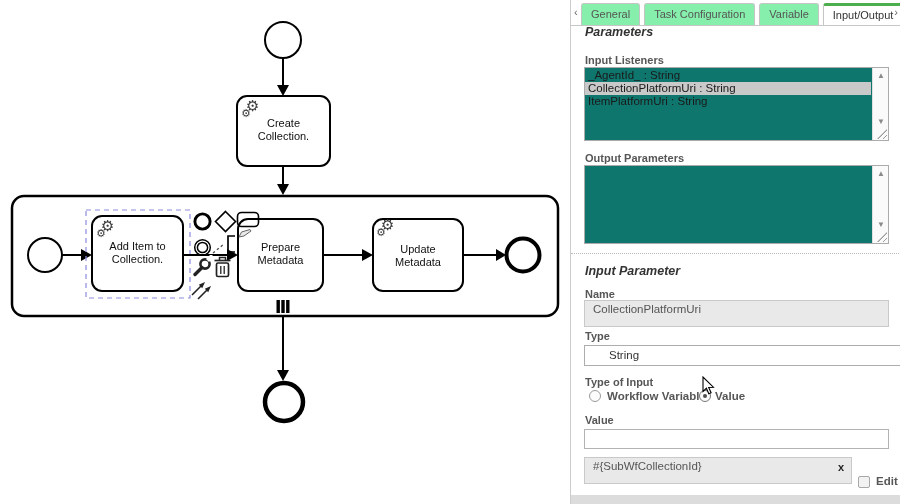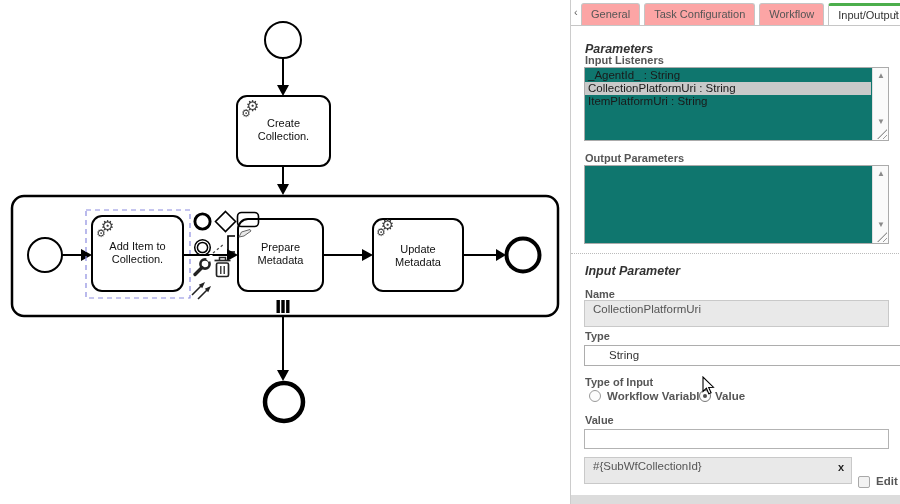--- a/index.html
+++ b/index.html
@@ -21,21 +21,21 @@
   
   .panel { position:absolute; left:570px; top:0; width:330px; height:504px;
     background:#fff; border-left:1px solid #ccc; font-size:11px; color:#444; }
   .tabbar { position:absolute; left:0; top:0; width:330px; height:26px;
     border-bottom:1px solid #c6c6c6; background:#fff; white-space:nowrap; overflow:hidden; }
   .tab-scroll { position:absolute; top:6px; font-size:11px; color:#666; z-index:4; cursor:pointer; }
   .tab-scroll.left { left:3px; }
   .tab-scroll.right { right:2px; }
   .tabs { position:absolute; left:10px; top:3px; display:flex; gap:4px; }
   .tab { height:32px; line-height:21px; padding:0 9px; border:1px solid #c5c5c5;
-    border-bottom:none; border-radius:3px 3px 0 0; background:#fca5a5; color:#555;
+    border-bottom:none; border-radius:3px 3px 0 0; background:#86efac; color:#555;
     font-size:11px; position:relative; }
   .tab.active { border-top:3px solid #4cae4c; line-height:18px; background:#fff;
     color:#333; z-index:2; margin-bottom:-1px; height:24px; }
 
   .sec-heading { position:absolute; left:14px; font-size:12.5px; font-weight:bold;
     font-style:italic; color:#333; }
   .fld-label { position:absolute; left:14px; font-size:11px; font-weight:bold; color:#565656; }
 
   .listbox { position:absolute; left:13px; width:305px; background:#0f766e;
     border:1px solid #ababab; overflow:hidden; }
@@ -190,29 +190,29 @@
     <polygon points="22,13 19.2,19.2 15.8,15.8" fill="#222"></polygon>
   </svg>
 </div>
 
 <div class="panel">
 
   <div class="tabbar">
     <div class="tabs">
       <div class="tab">General</div>
       <div class="tab">Task Configuration</div>
-      <div class="tab">Workflow</div>
+      <div class="tab">Variable</div>
       <div class="tab active">Input/Output</div>
 
     </div>
   </div>
   <span class="tab-scroll left">‹</span>
   <span class="tab-scroll right">›</span>
 
-  <div class="sec-heading" style="top:42px;text-align:right;">Parameters</div>
+  <div class="sec-heading" style="top:25px;text-align:right;">Parameters</div>
   <div class="fld-label" style="top:54px;">Input Listeners</div>
 
   <div class="listbox" style="top:67px; height:74px;">
     <div class="list-rows">
       <div class="list-row">_AgentId_ : String</div>
       <div class="list-row selected">CollectionPlatformUri : String</div>
       <div class="list-row">ItemPlatformUri : String</div>
     </div>
     <div class="sb">
       <span class="sb-up">▲</span>

